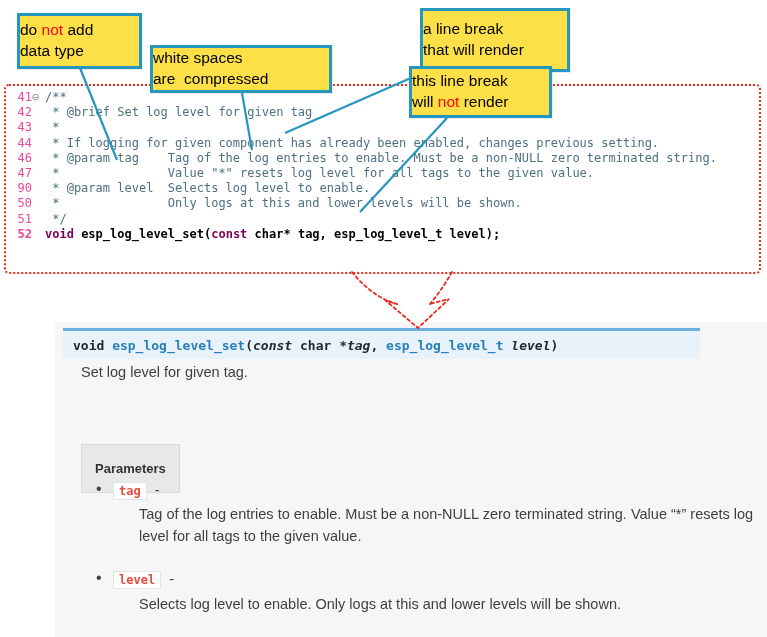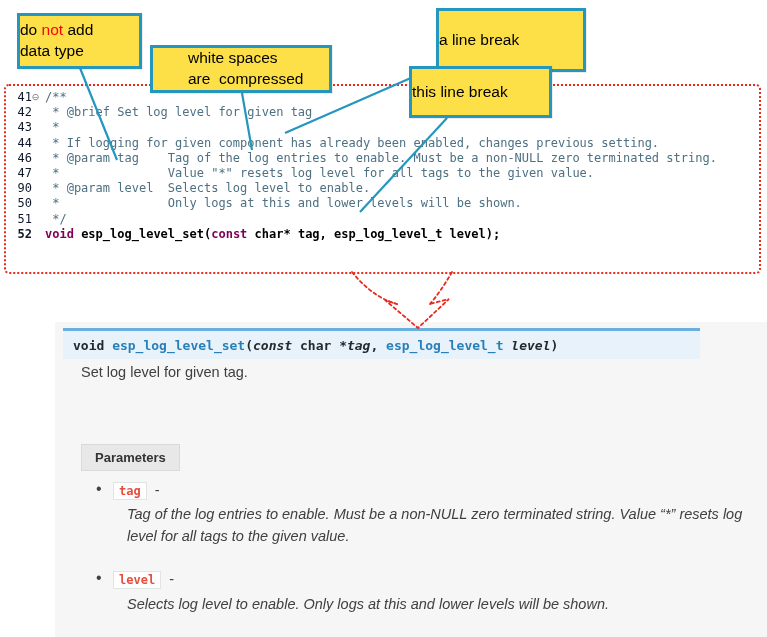--- a/index.html
+++ b/index.html
@@ -22,22 +22,22 @@
     align-items: flex-start;
     justify-content: center;
     font-size: 15.5px;
     color: #000;
     text-align: center;
     box-shadow: 1px 1px 0 rgba(0,0,0,0.07);
   }
   .cline { white-space: pre; line-height: 1.35; }
   .red { color: #ff0000; }
   .c1 { left: 17px;  top: 13px; width: 125px; height: 56px; }
-  .c2 { left: 150px; top: 45px; width: 182px; height: 48px; padding-left: 35px; }
-  .c3 { left: 436px; top: 8px;  width: 150px; height: 64px; }
+  .c2 { left: 150px; top: 45px; width: 182px; height: 48px; }
+  .c3 { left: 420px; top: 8px;  width: 150px; height: 64px; }
   .c4 { left: 409px; top: 66px; width: 143px; height: 52px; }
 
   
   .overlay { position: absolute; left: 0; top: 0; z-index: 3; pointer-events: none; }
   .teal-line { stroke: #2596be; stroke-width: 2.2; }
   .red-dotted { stroke: #e8291c; stroke-width: 1.8; stroke-dasharray: 3 3; fill: none; stroke-linecap: round; }
 
   
   .code-wrap {
     position: absolute;
@@ -48,21 +48,21 @@
     padding: 4px 2px 0 2px;
     z-index: 1;
   }
   .code-line {
     white-space: pre;
     font-family: "DejaVu Sans Mono", monospace;
     font-size: 12px;
     line-height: 15.2px;
     color: #000;
   }
-  .ln   { display: inline-block; width: 24px; text-align: right; color: #0f172a; }
+  .ln   { display: inline-block; width: 24px; text-align: right; color: #ec4899; }
   .fold { display: inline-block; width: 13px; color: #8d8d8d; }
   .cmt  { color: #4d7082; }
   .l52  { font-weight: bold; }
   .kw   { color: #7f0055; }
 
   
   .doc-panel {
     position: absolute;
     left: 55px; top: 322px; width: 712px; height: 315px;
     background: #f6f6f6;
@@ -84,46 +84,45 @@
   .s-type { color: #2980b9; }
   .s-it   { font-style: italic; }
   .doc-p  { position: absolute; left: 26px; font-size: 14.5px; color: #404040; }
   .p1 { top: 42px; }
   .p2 { top: 78px; }
   .params-label {
     position: absolute;
     left: 26px; top: 122px;
     background: #e8e8e8;
     border: 1px solid #dadada;
-    padding: 5px 13px;
+    padding: 16px 13px;
     font-size: 13px;
     font-weight: bold;
     color: #333;
   }
   .p-row { position: absolute; left: 58px; font-size: 14.5px; color: #404040; }
   .r1 { top: 160px; }
   .r2 { top: 249px; }
   .bullet { position: absolute; left: -17px; top: -2px; font-size: 16px; color: #404040; }
   .literal {
     font-family: "DejaVu Sans Mono", monospace;
     font-size: 12px;
     font-weight: bold;
     color: #e74c3c;
     background: #fff;
     border: 1px solid #e1e4e5;
     padding: 1px 5px;
   }
   .dash { margin-left: 4px; }
   .p-desc {
     position: absolute;
-    left: 72px; width: 624px;
+    left: 84px; width: 624px;
     font-size: 14.5px;
     line-height: 1.55;
     color: #404040;
-    font-style: italic;
   }
   .d1 { top: 181px; }
   .d2 { top: 271px; }
 </style>
 </head>
 <body>
 
 <div>
 
   <div class="callout c1">
@@ -131,24 +130,26 @@
     <div class="cline">data type</div>
   </div>
 
   <div class="callout c2">
     <div class="cline">white spaces</div>
     <div class="cline">are  compressed</div>
   </div>
 
   <div class="callout c3">
     <div class="cline">a line break</div>
+    <div class="cline">that will render</div>
   </div>
 
   <div class="callout c4">
     <div class="cline">this line break</div>
+    <div class="cline"><span>will </span><span class="red">not</span><span> render</span></div>
   </div>
 
   <svg class="overlay" width="767" height="637" viewBox="0 0 767 637">
     <line class="teal-line" x1="80" y1="68" x2="117" y2="160"></line>
     <line class="teal-line" x1="242" y1="93" x2="252" y2="150"></line>
     <line class="teal-line" x1="452" y1="60" x2="285" y2="133"></line>
     <line class="teal-line" x1="447" y1="118" x2="360" y2="212"></line>
     <path class="red-dotted" d="M 352 272 C 368 292 385 301 397 304"></path>
     <path class="red-dotted" d="M 452 272 C 444 286 436 297 430 304"></path>
     <path class="red-dotted" d="M 397 304 L 385 300 L 418 328 L 449 299 L 430 304"></path>

